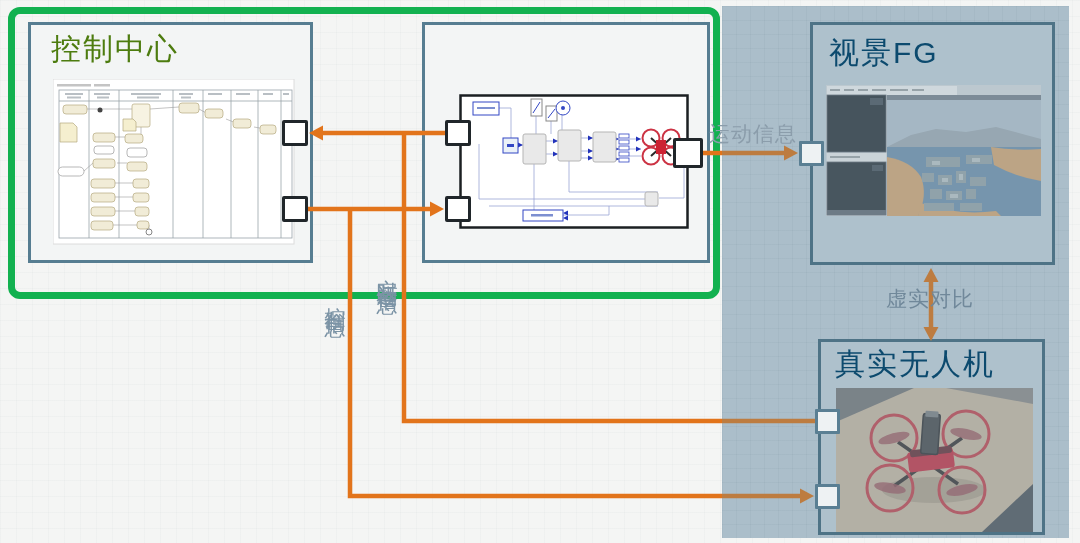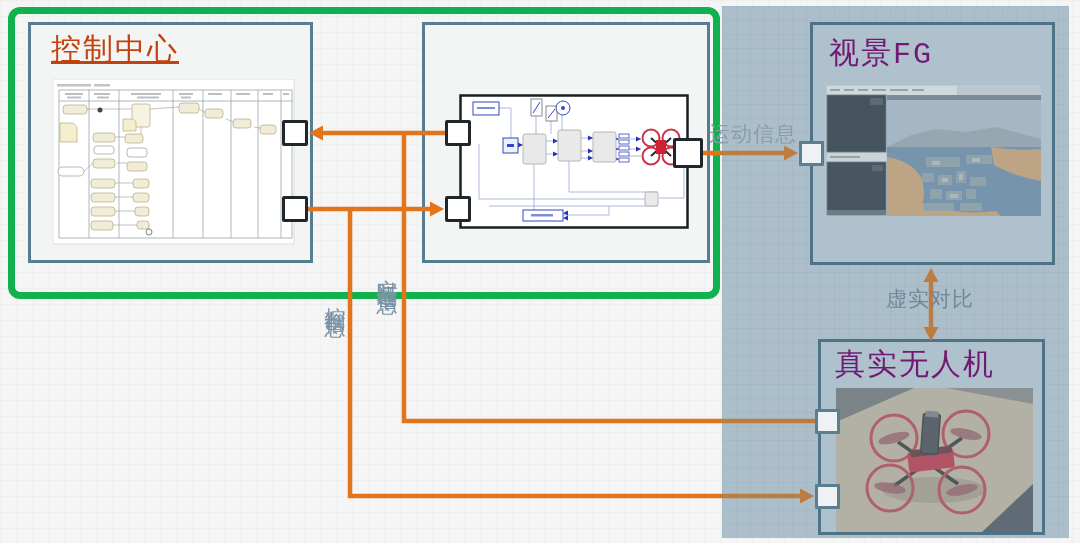--- a/index.html
+++ b/index.html
@@ -26,22 +26,22 @@
     border:7px solid #12b150;border-radius:12px;
     box-sizing:border-box;z-index:1;
   }
   .node{position:absolute;box-sizing:border-box;z-index:2;}
   .node.light{background:#f3f5f5;border:3px solid #567d91;}
   .node.dark{background:#aec1cc;border:3px solid #4e7386;}
   .node-title{
     position:absolute;font-size:30px;letter-spacing:2px;white-space:nowrap;
     font-weight:400;
   }
-  .t-left{color:#c2410c;text-decoration:underline;}
-  .t-right{color:#701a75;font-family:Liberation Mono, monospace;}
+  .t-left{color:#4d7c0f;}
+  .t-right{color:#0c4a6e;}
   .thumb{position:absolute;}
   .wires{position:absolute;left:0;top:0;z-index:3;pointer-events:none;}
   .wb{stroke:#e2741b;stroke-width:4.5;fill:none;}
   .wm{stroke:#bd7c40;stroke-width:4.5;fill:none;}
   .ab{fill:#e2741b;}
   .am{fill:#bd7c40;}
   .port-b{position:absolute;width:26px;height:26px;background:#ffffff;
     border:3.5px solid #20262a;border-radius:2px;box-sizing:border-box;z-index:4;}
   .port-b.big{width:30px;height:30px;}
   .port-s{position:absolute;width:25px;height:25px;background:#eef2f3;

